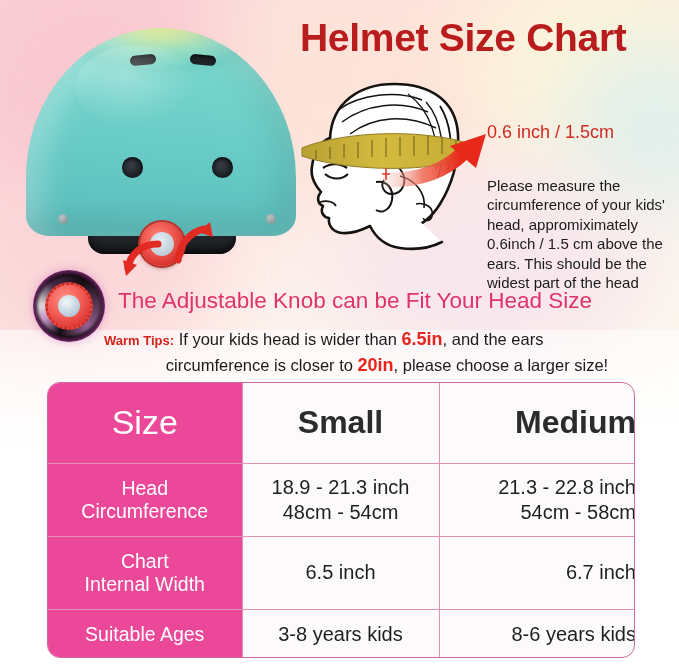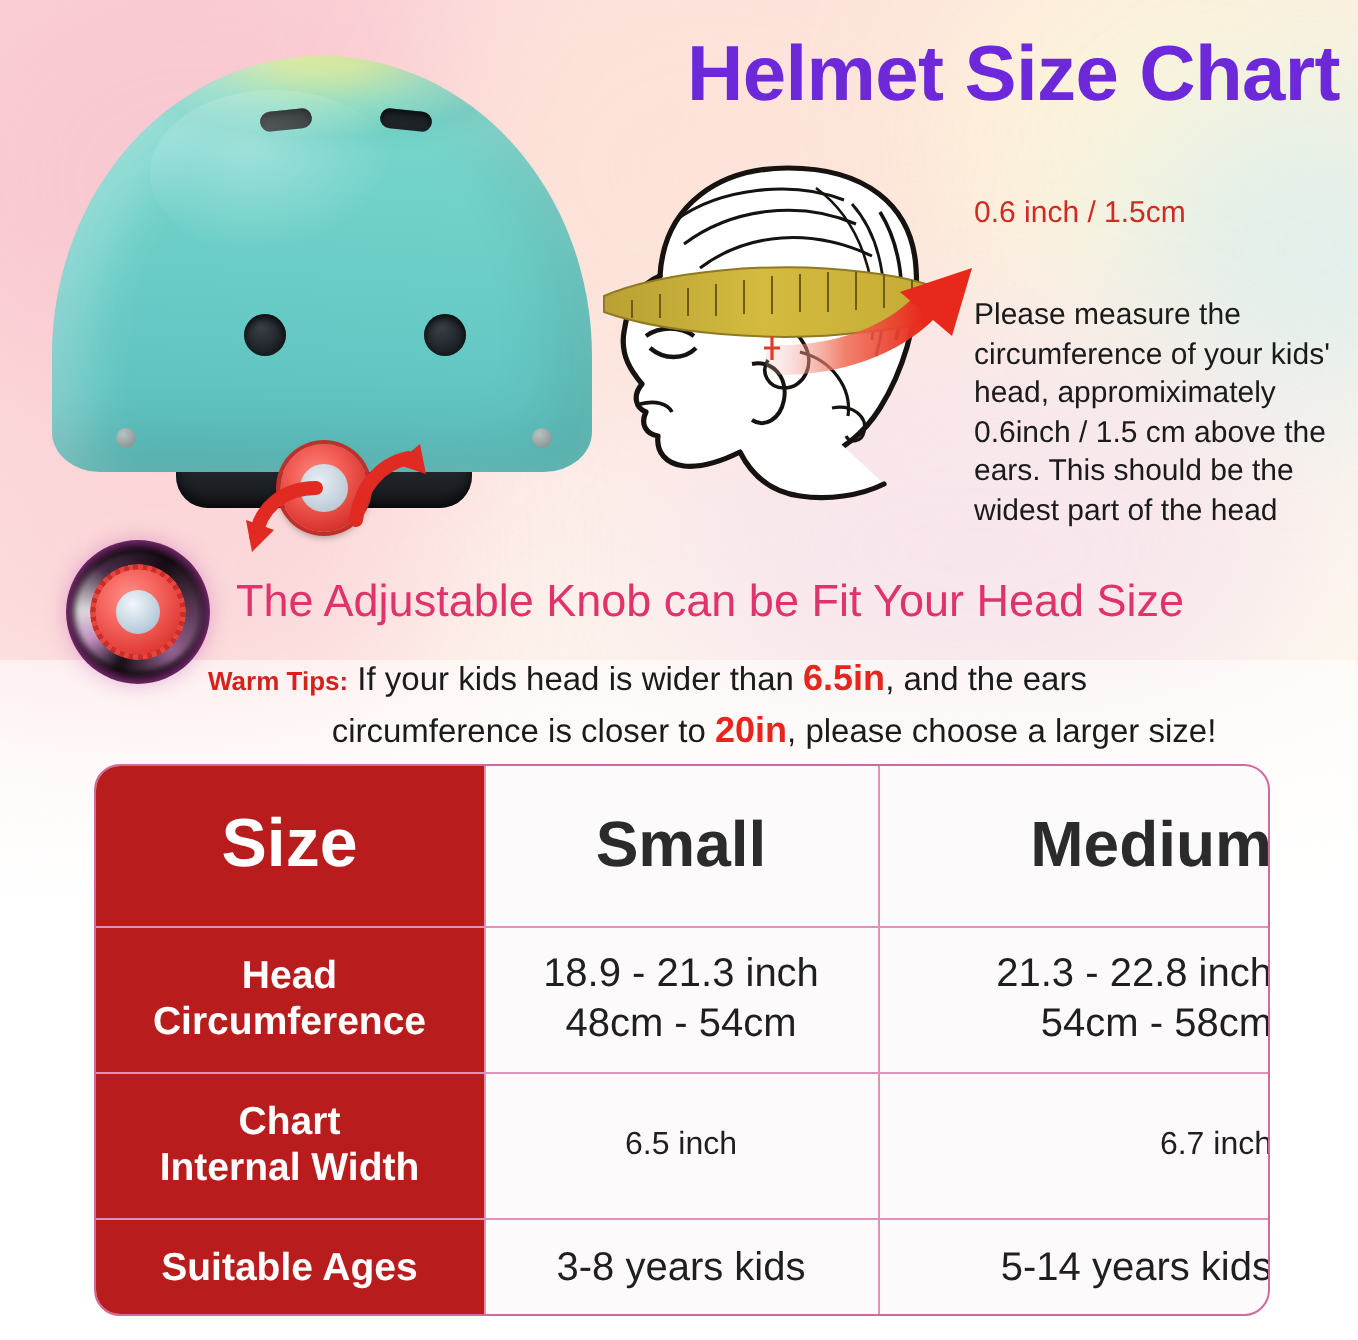--- a/index.html
+++ b/index.html
@@ -22,23 +22,23 @@
     background:linear-gradient(160deg,#fbd9de 0%,#fde5e2 22%,#fdf2ec 44%,#fdf8ee 62%,#ffffff 82%,#ffffff 100%);
   }
   .bg-white-bottom {
     position:absolute; left:0; right:0; top:330px; bottom:0;
     background:linear-gradient(180deg,rgba(255,255,255,0.55) 0%,#ffffff 38%,#ffffff 100%);
   }
 
   
   #title {
     position:absolute; left:300px; top:16px; width:370px;
-    text-align:right;
+    text-align:left;
     font-size:39px; font-weight:bold;
-    color:#6d28d9;
+    color:#b91c1c;
     letter-spacing:-0.3px;
     z-index:6;
     white-space:nowrap;
   }
 
   
   #helmet-wrap { position:absolute; left:18px; top:24px; width:290px; height:255px; z-index:4; }
   .helmet-shell {
     position:absolute; left:8px; top:4px; width:270px; height:208px;
     border-radius:135px 135px 24px 24px / 150px 150px 20px 20px;
@@ -93,22 +93,23 @@
   .rot-arrow.right { left:152px; top:196px; }
 
   
   #head-wrap { position:absolute; left:290px; top:76px; width:215px; height:185px; z-index:4; }
 
   
   #meas {
     position:absolute; left:487px; top:98px; width:190px; z-index:6;
   }
   #meas .hdr {
-    font-size:15px; color:#d02a22; line-height:1.2; margin-bottom:3px;
+    font-size:18px; color:#d02a22; line-height:1.2; margin-bottom:3px;
     white-space:nowrap;
+    margin-top:24px;
   }
   #meas .body { font-size:15px; color:#1b1b1b; line-height:1.30;margin-top:32px; }
 
   
   #knob-icon {
     position:absolute; left:33px; top:270px; width:72px; height:72px; z-index:6;
     border-radius:50%;
     background:radial-gradient(circle at 50% 50%, #120a14 0%, #1a1018 40%, #120a10 60%, #7c2a72 72%, #c061c8 80%, #e89df0 86%, #a93fa6 93%, #3a1436 100%);
     box-shadow:0 0 10px rgba(180,60,170,0.35);
   }
@@ -152,37 +153,37 @@
     position:absolute; left:47px; top:382px; width:588px; height:276px;
     border:1.6px solid #d06a9e;
     border-radius:13px;
     overflow:hidden;
     background:#fdfafb;
     z-index:6;
   }
   #size-table table { width:100%; height:100%; border-collapse:collapse; table-layout:fixed; }
   #size-table td { border:1.2px solid #e190b8; vertical-align:middle; text-align:center; }
   #size-table td.lbl {
-    background:#b91c1c; color:#ffffff; font-weight:bold; line-height:1.16;
+    background:#ec4899; color:#ffffff; font-weight:normal; line-height:1.16;
     border-left:none;
   }
   #size-table tr:first-child td { border-top:none; }
   #size-table tr:last-child td { border-bottom:none; }
   #size-table td:last-child { border-right:none;text-align:right; }
   .col-lbl { width:194px; }
   .col-v { width:197px; }
   .hrow td { height:80px; }
   .hrow td.lbl { font-size:34px; }
   .hrow td.val { font-size:32px; font-weight:bold; color:#2b2b2b; }
   .r1 td { height:73px; }
   .r1 td.lbl { font-size:19.5px; }
   .r1 td.val { font-size:20px; color:#1f1f1f; line-height:1.25; }
   .r2 td { height:73px; }
   .r2 td.lbl { font-size:19.5px; }
-  .r2 td.val { font-size:16px; color:#1f1f1f; }
+  .r2 td.val { font-size:20px; color:#1f1f1f; }
   .r3 td { height:50px; }
   .r3 td.lbl { font-size:19.5px; }
   .r3 td.val { font-size:20px; color:#1f1f1f; }
 </style>
 </head>
 <body>
 
 <div id="bg">
   <div class="bg-base"></div>
   <div class="l" style="left:-70px;top:-60px;width:330px;height:300px;background:#f9c6cf;opacity:0.85;"></div>
@@ -323,17 +324,17 @@
       <td class="lbl col-lbl">
         <div>Chart</div>
         <div>Internal Width</div>
       </td>
       <td class="val col-v">6.5 inch</td>
       <td class="val col-v">6.7 inch</td>
     </tr>
     <tr class="r3">
       <td class="lbl col-lbl">Suitable Ages</td>
       <td class="val col-v">3-8 years kids</td>
-      <td class="val col-v">5-14 years kids</td>
+      <td class="val col-v">8-6 years kids</td>
     </tr>
   </tbody>
     </table>
 </div>
 
 </body></html>

